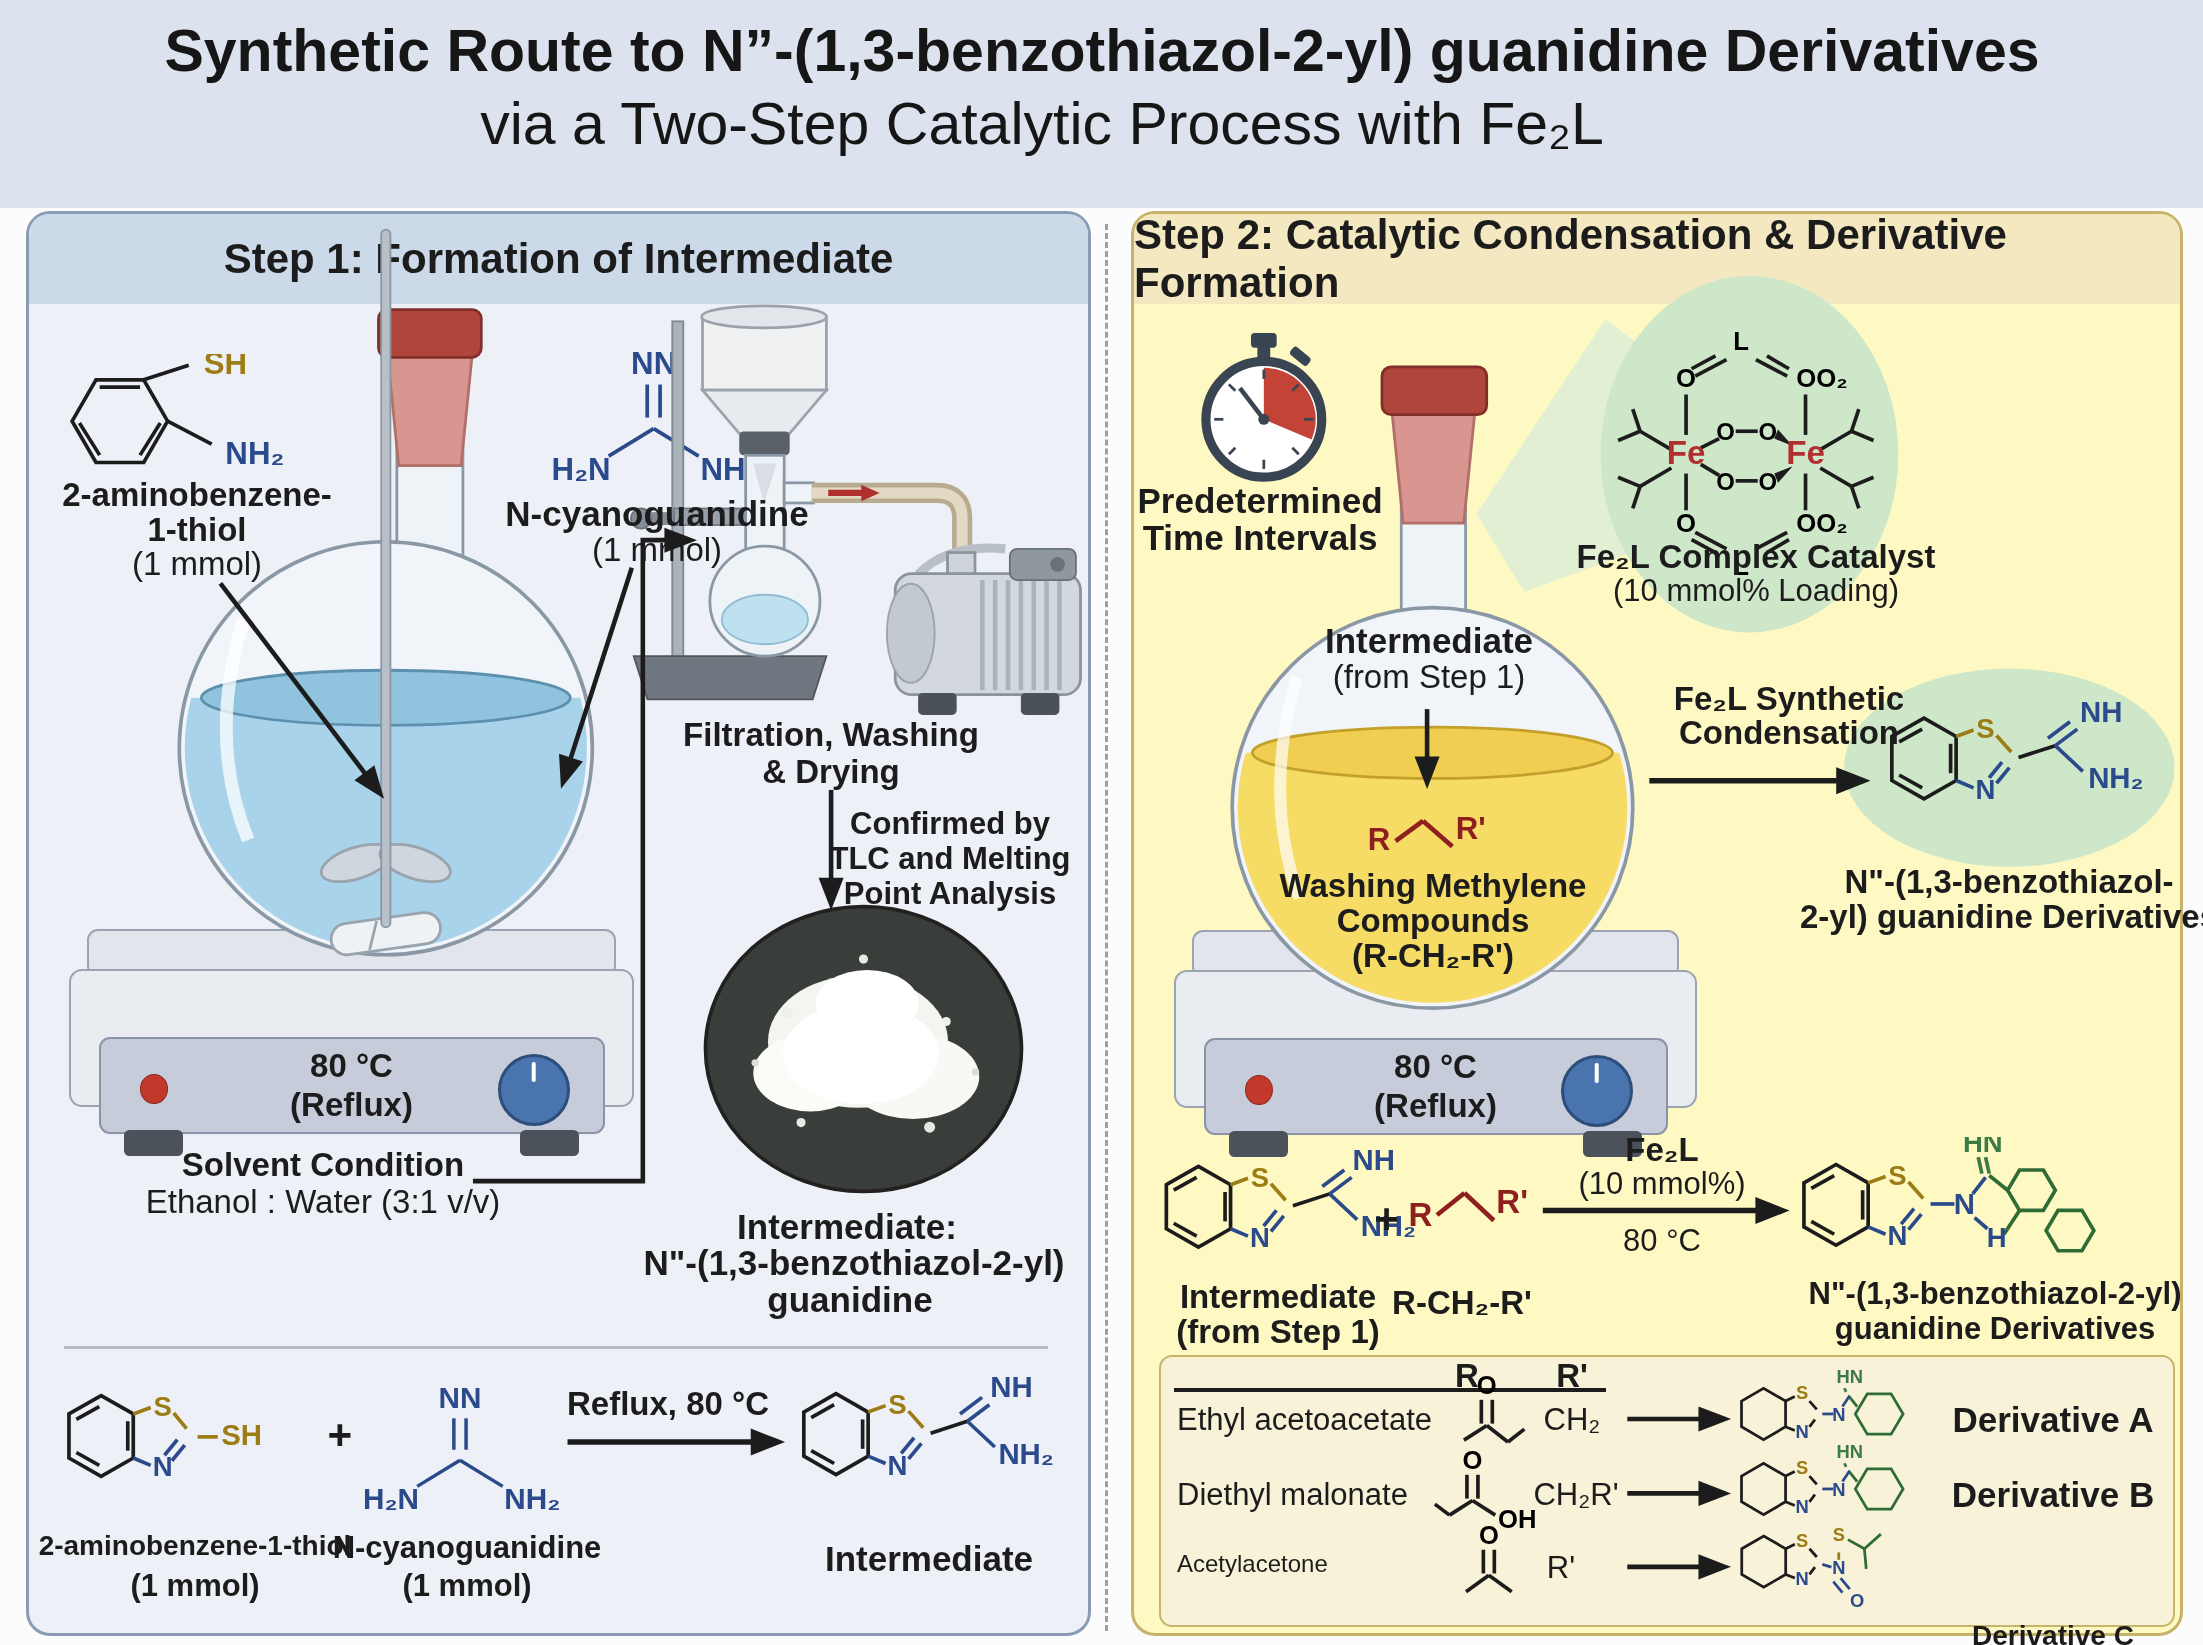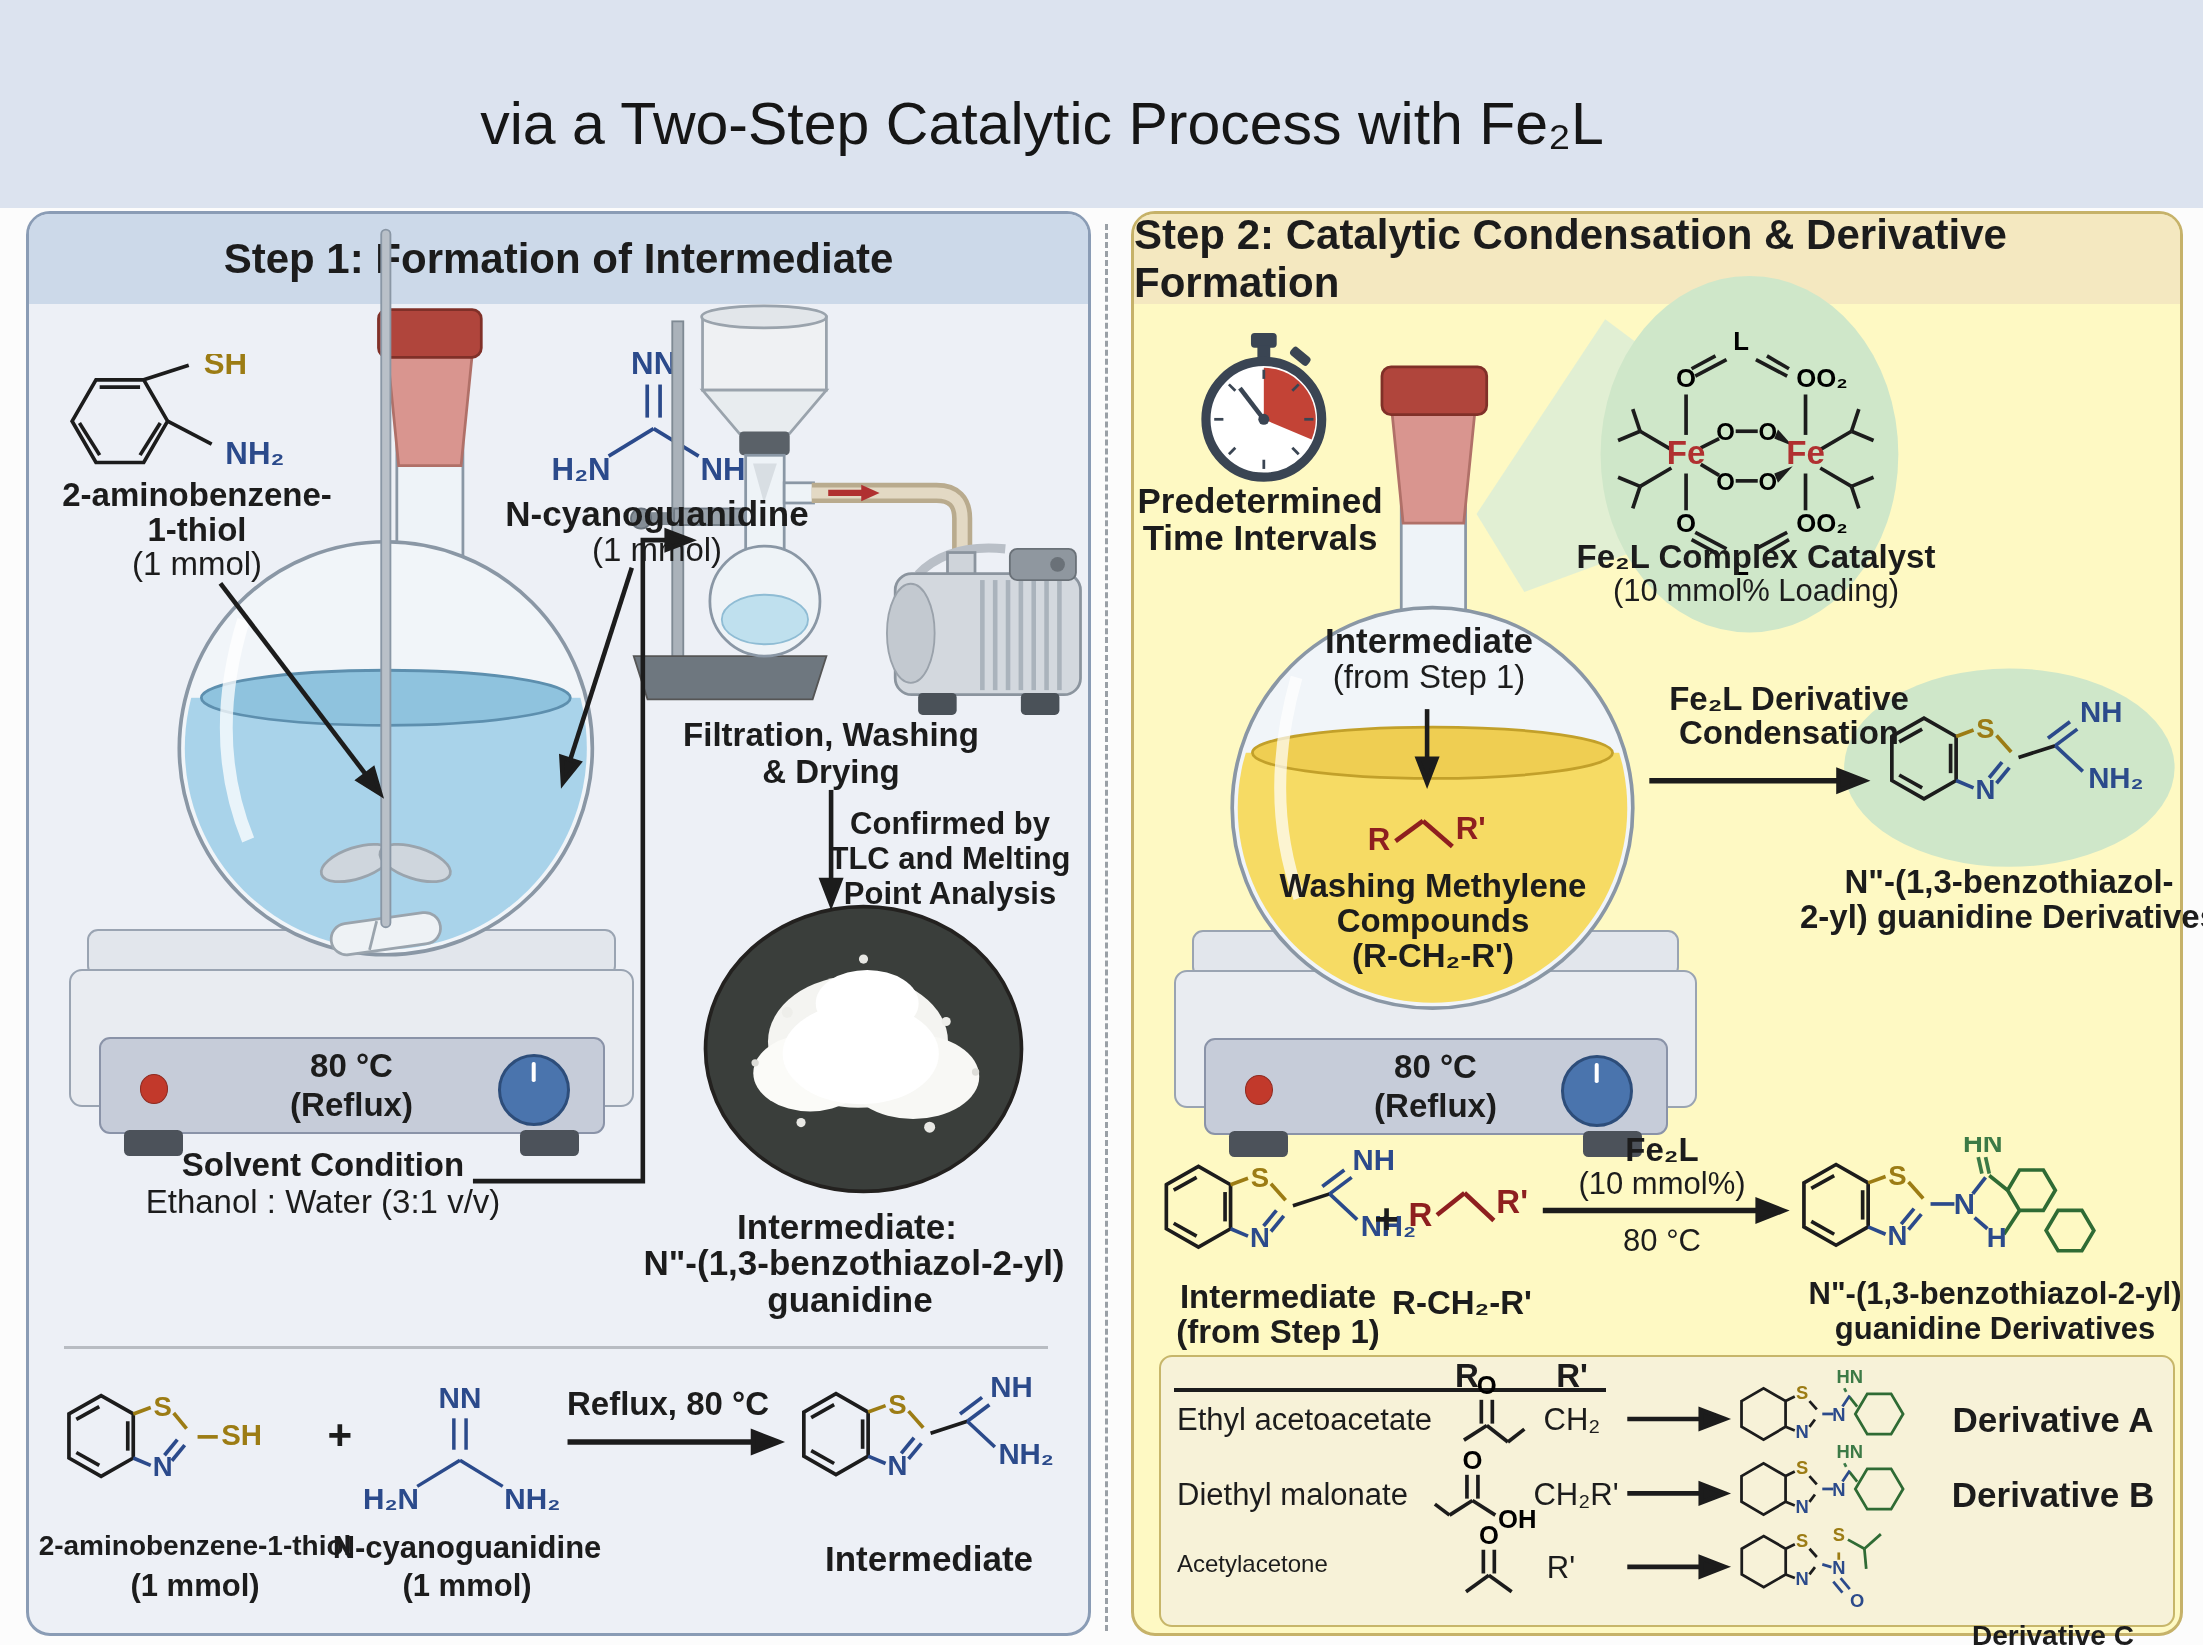--- a/index.html
+++ b/index.html
@@ -45,20 +45,21 @@
   .hp-foot.l{left:55px;} .hp-foot.r{right:55px;}
   .tablebox{position:absolute;left:1159px;top:1355px;width:1016px;height:272px;background:#f7f2d8;
             border:2.8px solid #c7b66a;border-radius:13px;box-sizing:border-box;z-index:8;}
 </style>
 </head>
 <body>
 
 <div id="canvas">
 
   <div class="titleband"></div>
+  <div class="title1">Synthetic Route to N”-(1,3-benzothiazol-2-yl) guanidine Derivatives</div>
   <div class="title2">via a Two-Step Catalytic Process with Fe₂L</div>
 
   <div class="panel panel1">
     <div class="phead phead1">Step 1: Formation of Intermediate</div>
   </div>
   <div class="panel panel2">
     <div class="phead phead2">Step 2: Catalytic Condensation &amp; Derivative Formation</div>
   </div>
   <div class="vdash"></div>
   <div class="hline" style="left:64px;top:1346px;width:984px;height:2.8px;"></div>
@@ -614,21 +615,21 @@
 
   <div class="t tb htext" style="left:1260px;top:481px;font-size:35px;">Predetermined</div>
   <div class="t tb htext" style="left:1260px;top:518px;font-size:35px;">Time Intervals</div>
   <div class="t tb htext" style="left:1756px;top:538px;font-size:33px;">Fe₂L Complex Catalyst</div>
   <div class="t htext" style="left:1756px;top:573px;font-size:31px;">(10 mmol% Loading)</div>
   <div class="t tb htext" style="left:1429px;top:621px;font-size:35px;">Intermediate</div>
   <div class="t htext" style="left:1429px;top:658px;font-size:33px;">(from Step 1)</div>
   <div class="t tb htext" style="left:1433px;top:867px;font-size:33px;">Washing Methylene</div>
   <div class="t tb htext" style="left:1433px;top:902px;font-size:33px;">Compounds</div>
   <div class="t tb htext" style="left:1433px;top:937px;font-size:33px;">(R-CH₂-R')</div>
-  <div class="t tb htext" style="left:1789px;top:680px;font-size:33px;">Fe₂L Derivative</div>
+  <div class="t tb htext" style="left:1789px;top:680px;font-size:33px;">Fe₂L Synthetic</div>
   <div class="t tb htext" style="left:1789px;top:714px;font-size:33px;">Condensation</div>
   <div class="t tb htext" style="left:2009px;top:863px;font-size:33px;">N"-(1,3-benzothiazol-</div>
   <div class="t tb htext" style="left:2009px;top:898px;font-size:33px;">2-yl) guanidine Derivatives</div>
   <div class="t tb htext" style="left:1662px;top:1131px;font-size:33px;">Fe₂L</div>
   <div class="t htext" style="left:1662px;top:1166px;font-size:31px;">(10 mmol%)</div>
   <div class="t htext" style="left:1662px;top:1223px;font-size:31px;">80 °C</div>
   <div class="t tb htext" style="left:1278px;top:1278px;font-size:33px;">Intermediate</div>
   <div class="t tb htext" style="left:1278px;top:1313px;font-size:33px;">(from Step 1)</div>
   <div class="t tb htext" style="left:1462px;top:1284px;font-size:33px;">R-CH₂-R'</div>
   <div class="t tb htext" style="left:1995px;top:1276px;font-size:31px;">N"-(1,3-benzothiazol-2-yl)</div>

